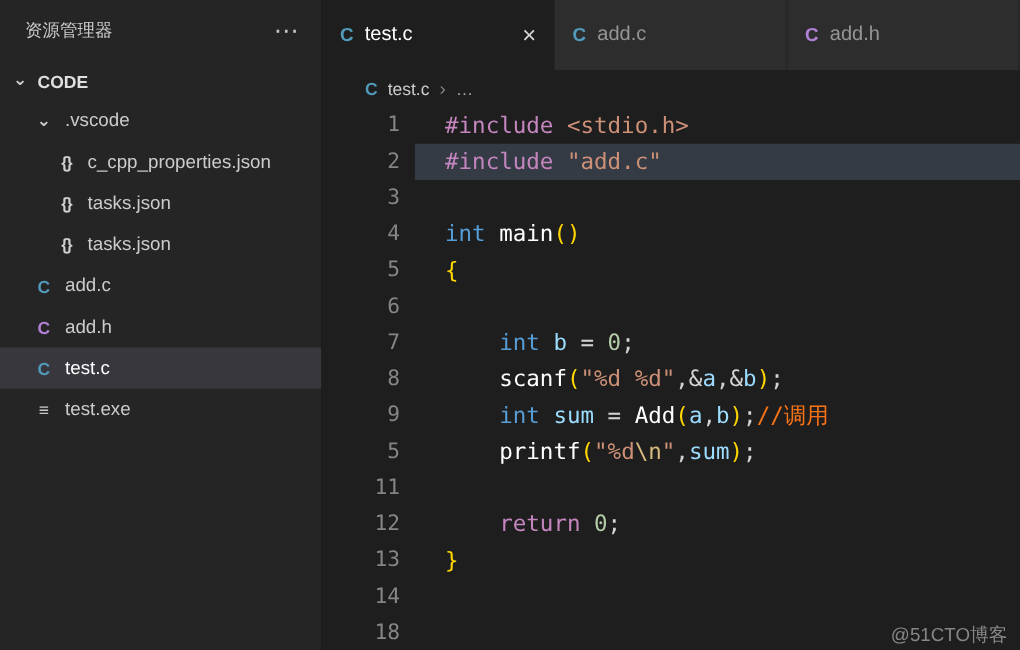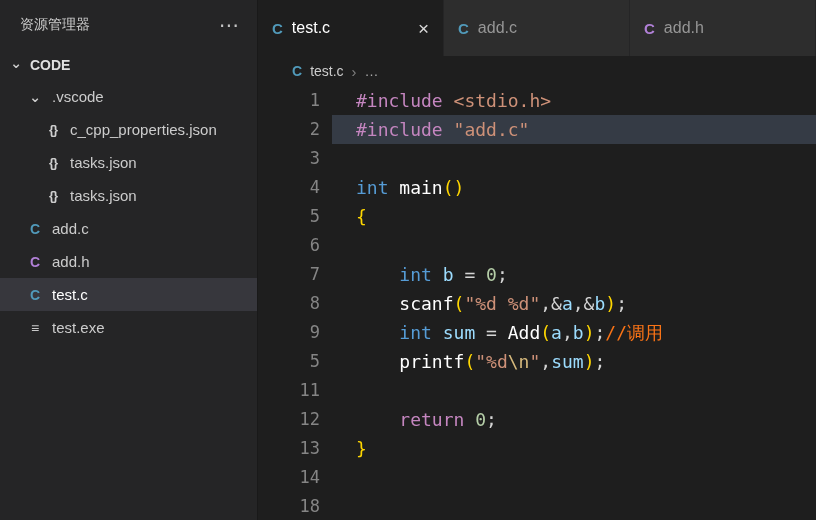--- a/index.html
+++ b/index.html
@@ -211,15 +211,16 @@
         <div class="code-line">
           <span class="gutter">14</span>
           <span class="line-content"></span>
         </div>
         <div class="code-line">
           <span class="gutter">18</span>
           <span class="line-content"></span>
         </div>
       </div>
 
+    <div class="watermark">@51CTO博客</div>
   </main>
 
 </div>
 
 </body></html>

